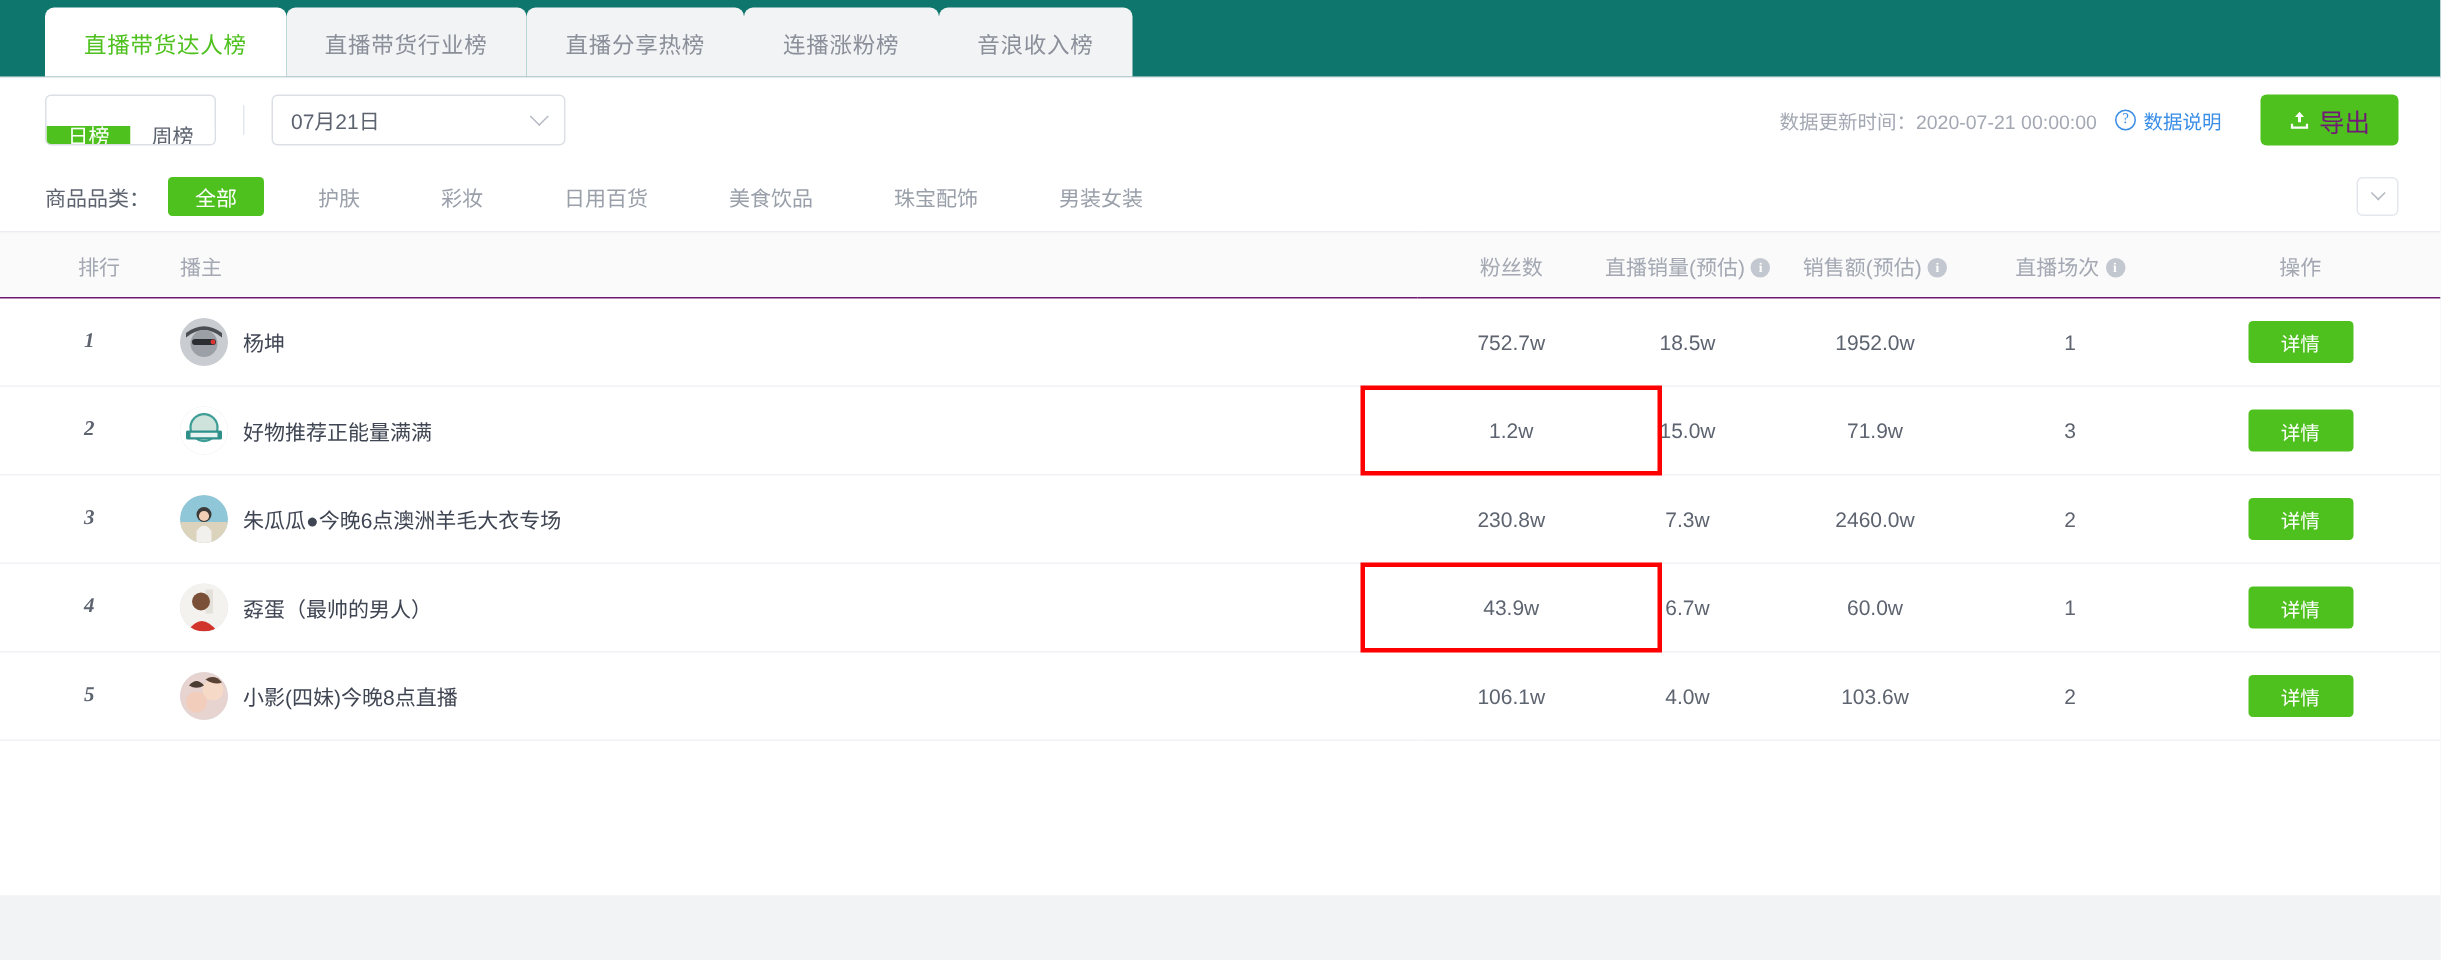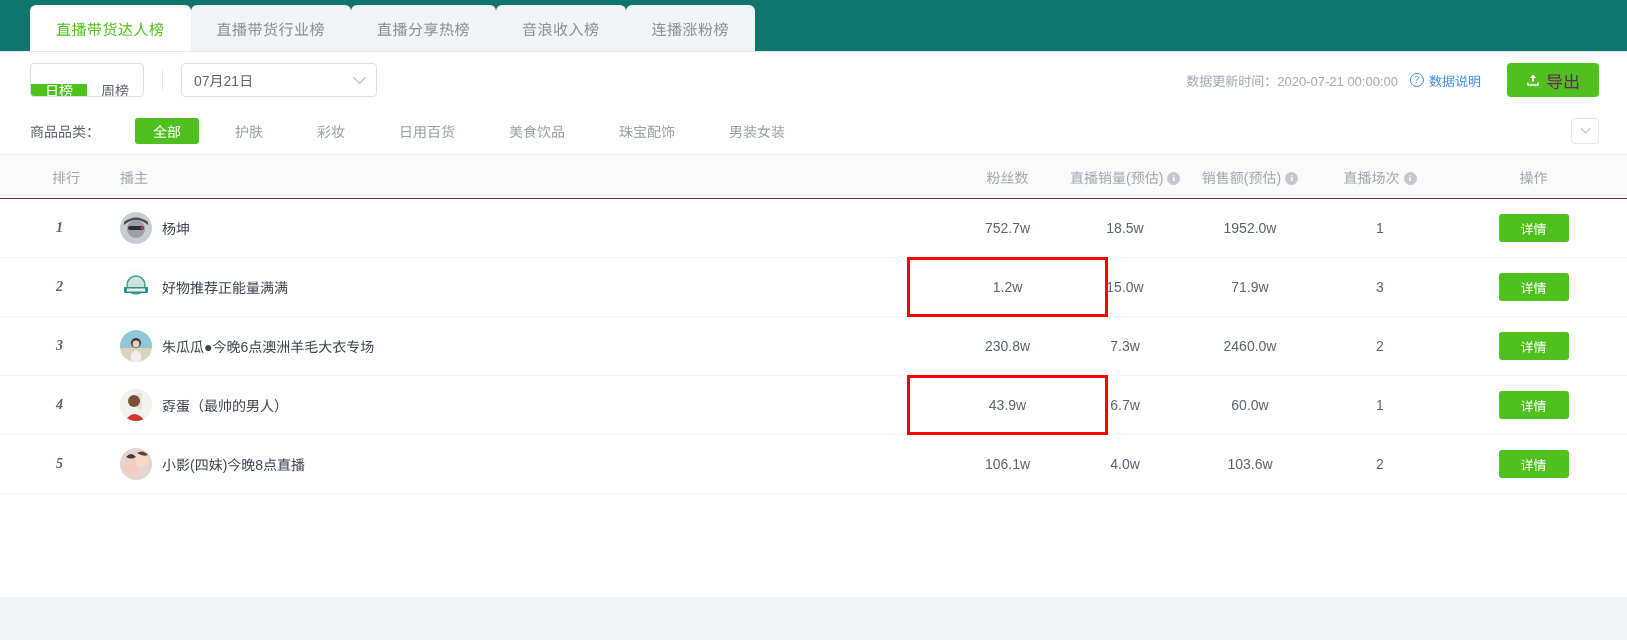--- a/index.html
+++ b/index.html
@@ -150,21 +150,21 @@
   .cat-item {
     height: 26px;
     padding: 0 18px;
     display: flex; align-items: center; justify-content: center;
     font-size: 14px; color: #9aa0aa;
     border-radius: 3px;
     cursor: pointer;
     margin-right: 18px;
     white-space: nowrap;
   }
-  .cat-item.active { background: #4fc11f; color: #fff; margin-left: 23px; }
+  .cat-item.active { background: #4fc11f; color: #fff; }
   .cat-expand {
     margin-left: auto;
     width: 28px; height: 26px;
     border: 1px solid #e4e7ed;
     border-radius: 4px;
     display: flex; align-items: center; justify-content: center;
     cursor: pointer;
   }
   .cat-expand .chev { width: 7px; height: 7px; border-color: #b4b9c2; }
 
@@ -263,22 +263,22 @@
 </style>
 </head>
 <body>
 
 <div class="page">
 
   <div class="tabstrip" id="tabstrip">
       <div class="tab active">直播带货达人榜</div>
       <div class="tab">直播带货行业榜</div>
       <div class="tab">直播分享热榜</div>
+      <div class="tab">连播涨粉榜</div>
       <div class="tab">音浪收入榜</div>
-      <div class="tab">连播涨粉榜</div>
     </div>
 
   <div class="card">
 
     <div class="toolbar">
       <div class="segmented">
         <div class="seg-btn active">日榜</div>
         <div class="seg-btn">周榜</div>
       </div>
 

